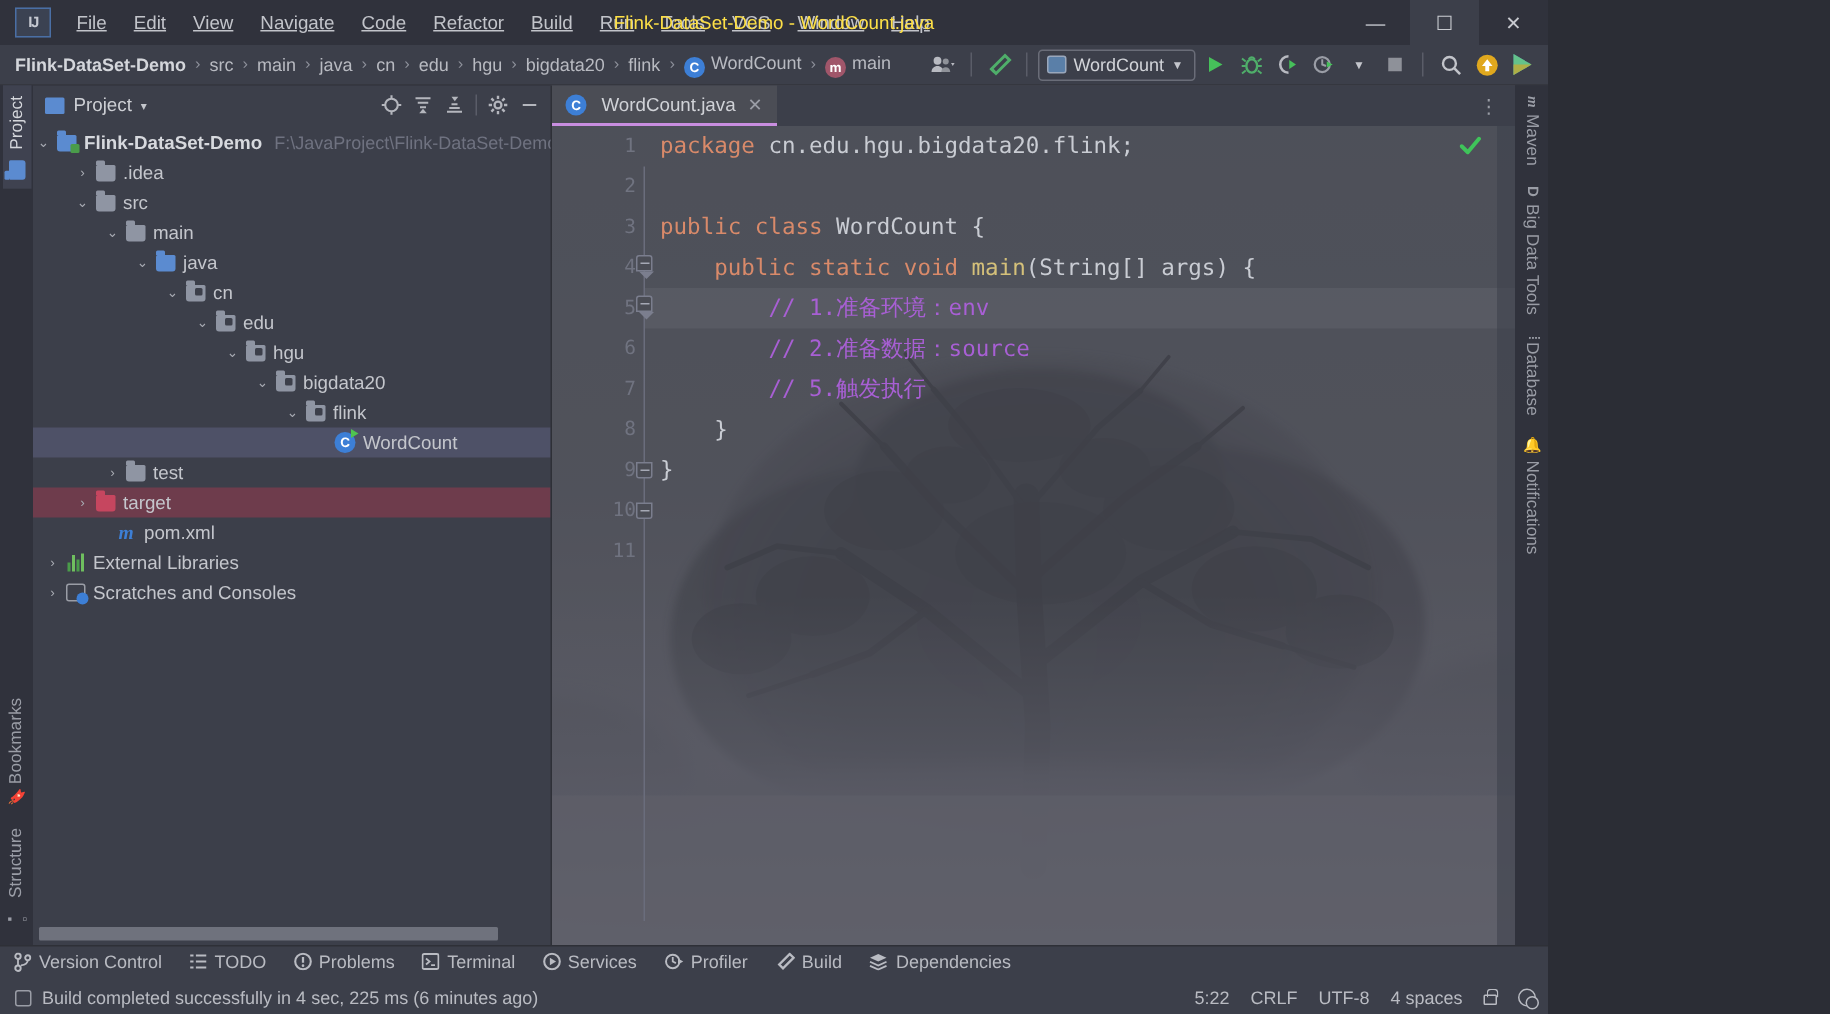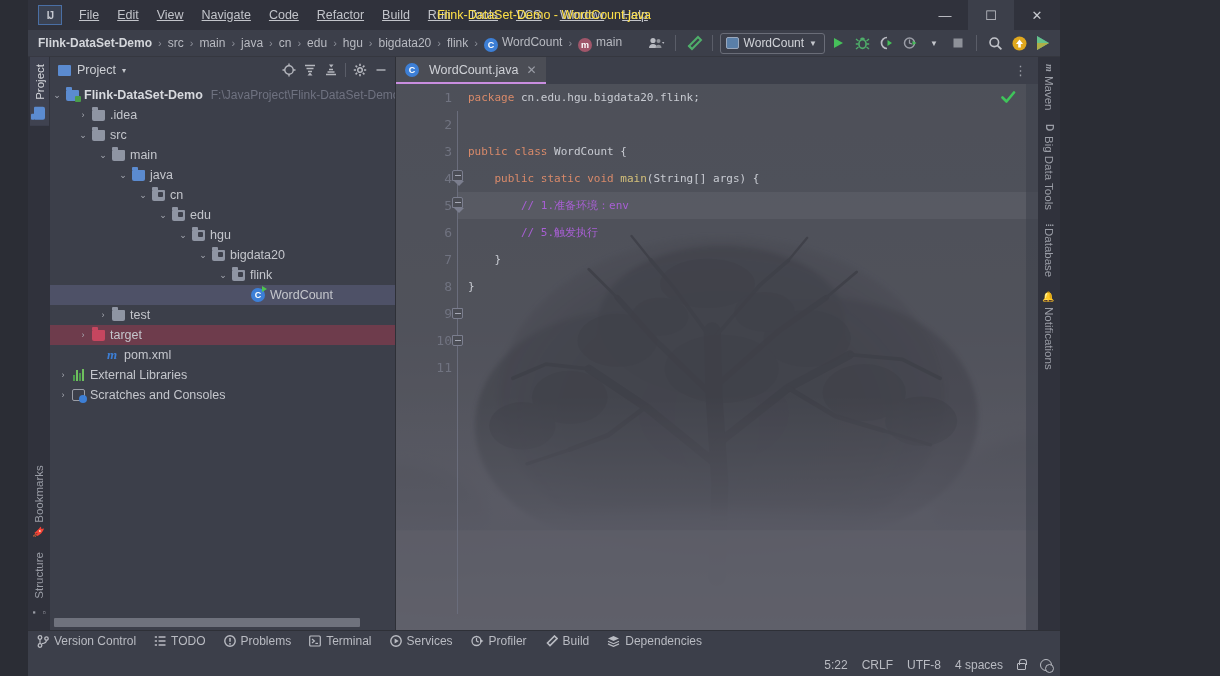--- a/index.html
+++ b/index.html
@@ -5,21 +5,21 @@
   * { box-sizing: border-box; margin: 0; padding: 0; }
   html, body {
     width: 1220px; height: 676px;
     overflow: hidden;
     background: #2b2d35;
     font-family: "Liberation Sans", sans-serif;
     font-size: 12px;
     color: #bbbdc2;
     -webkit-font-smoothing: antialiased;
   }
-  .app { position: relative; width: 1032px; height: 676px; display: flex; flex-direction: column; margin-left: 28px; }
+  .app { position: relative; width: 1032px; height: 676px; display: flex; flex-direction: column; }
 
   
   .titlebar {
     height: 30px; background: #30323c; display: flex; align-items: center;
     position: relative; flex: none;
   }
   .logo-box {
     width: 24px; height: 20px; margin-left: 10px; margin-right: 8px;
     border: 1px solid #4a6fa5; background: #3b4252;
     display: flex; align-items: center; justify-content: center;
@@ -165,21 +165,21 @@
     position: absolute; left: 56px; width: 11px; height: 11px; border: 1px solid #7b7e8e;
     background: #4b4d55; z-index: 4; display: flex; align-items: center; justify-content: center;
   }
   .foldbox::after { content:''; width:6px; height:1px; background:#a6a9b5; }
   .foldbox.top { border-radius: 2px 2px 0 0; }
   .foldbox.bot { border-radius: 0 0 2px 2px; }
   .foldarrow { position: absolute; left: 58px; width: 0; height: 0;
     border-left: 5px solid transparent; border-right: 5px solid transparent; border-top: 5px solid #7b7e8e; z-index: 4;}
 
   .code {
-    flex: 1; font-family: "DejaVu Sans Mono", monospace; font-size: 11px;
+    flex: 1; font-family: "DejaVu Sans Mono", monospace; font-size: 15px;
     padding-left: 10px; position: relative;
   }
   .cline { height: 27px; line-height: 27px; white-space: pre; }
   .cline.hl { background: rgba(255,255,255,0.055); margin-left:-10px; padding-left:10px; }
   .kw { color: #d98a6a; }
   .id { color: #c9ccd3; }
   .mth-n { color: #d4c07a; }
   .cmt { color: #a85fd4; }
   .punct { color: #c9ccd3; }
 
@@ -655,20 +655,21 @@
             <div class="foldbox bot" style="top:224px;"></div>
             <div class="foldbox bot" style="top:251px;"></div>
           </div>
 
           <div class="code">
             <div class="cline"><span class="kw">package </span><span class="id">cn.edu.hgu.bigdata20.flink;</span></div>
             <div class="cline">&nbsp;</div>
             <div class="cline"><span class="kw">public class </span><span class="id">WordCount </span><span class="punct">{</span></div>
             <div class="cline">    <span class="kw">public static void </span><span class="mth-n">main</span><span class="id">(String[] args) {</span></div>
             <div class="cline hl">        <span class="cmt">// 1.准备环境：env</span></div>
+            <div class="cline">        <span class="cmt">// 2.准备数据：source</span></div>
             <div class="cline">        <span class="cmt">// 5.触发执行</span></div>
             <div class="cline">    <span class="punct">}</span></div>
             <div class="cline"><span class="punct">}</span></div>
           </div>
         </div>
 
         <div class="checkmark">
           <svg width="15" height="14" viewBox="0 0 15 14">
               <path d="M1.5 7.5 L5.5 11.5 L13 2.5" stroke="#3fc45a" stroke-width="2.6" fill="none" stroke-linecap="round" stroke-linejoin="round"></path>
             </svg>
@@ -754,20 +755,24 @@
       <svg width="13" height="12" viewBox="0 0 13 12">
           <path d="M6.5 1 L12 3.5 L6.5 6 L1 3.5 Z" fill="#b9bbc2"></path>
           <path d="M1 6.2 L6.5 8.7 L12 6.2" fill="none" stroke="#b9bbc2" stroke-width="1.2"></path>
           <path d="M1 8.9 L6.5 11.4 L12 8.9" fill="none" stroke="#b9bbc2" stroke-width="1.2"></path>
         </svg>
       <span>Dependencies</span>
     </div>
   </div>
 
   <div class="statusbar">
+    <div class="sb-msg">
+      <span class="sq"></span>
+      <span>Build completed successfully in 4 sec, 225 ms (6 minutes ago)</span>
+    </div>
     <div class="sb-right">
       <span class="sb-item">5:22</span>
       <span class="sb-item">CRLF</span>
       <span class="sb-item">UTF-8</span>
       <span class="sb-item">4 spaces</span>
       <span class="lockic"></span>
       <span class="gearic"></span>
     </div>
   </div>
 

